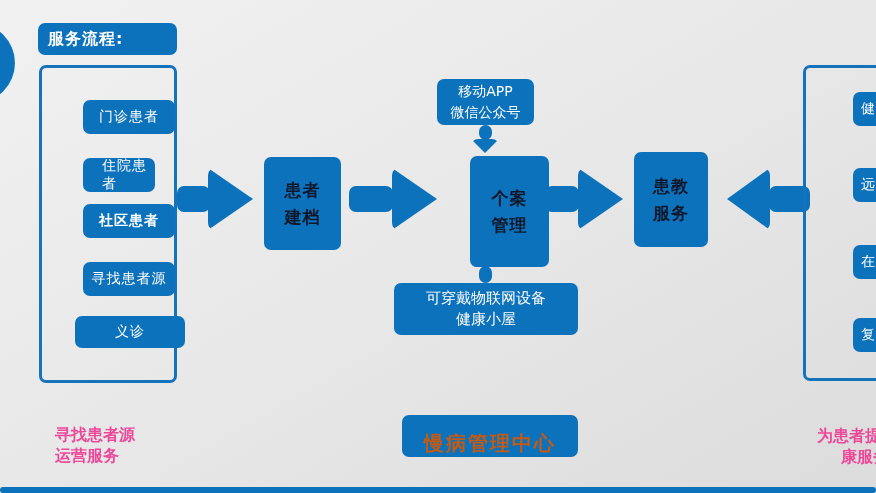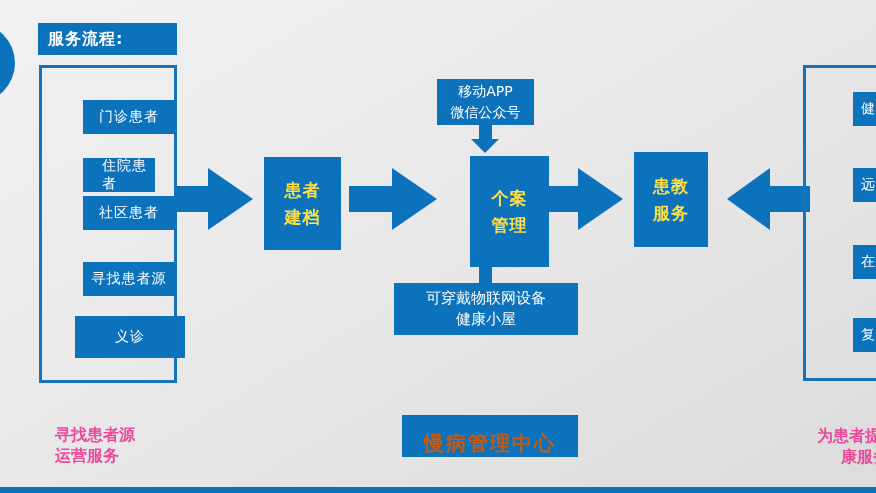--- a/index.html
+++ b/index.html
@@ -1,31 +1,31 @@
 <!DOCTYPE html>
 <html><head>
 <meta charset="utf-8">
 <style>
   html,body{margin:0;padding:0;}
   body{
     width:876px;height:493px;overflow:hidden;position:relative;
     font-family:"DejaVu Sans","Liberation Sans",sans-serif;
     background:linear-gradient(150deg,#f1f1f1 0%,#e9e9e9 45%,#dcdcdc 100%);
   }
-  .abs{position:absolute;box-sizing:border-box;}
+  .abs{position:absolute;box-sizing:border-box;border-radius:7px;}
   .blue-fill{background:#0d72bc;}
   .panel{border:3px solid #1473bb;background:transparent;}
   .btn{
     background:#0d72bc;color:#ffffff;font-size:14px;
     display:flex;align-items:center;justify-content:center;
     letter-spacing:1px;
     margin-left:28px;
   }
   .flow-box{
-    background:#0d72bc;color:#fde047;font-weight:bold;font-size:17px;
+    background:#0d72bc;color:#0f172a;font-weight:bold;font-size:17px;
     display:flex;flex-direction:column;align-items:center;justify-content:center;
     line-height:27px;letter-spacing:1px;text-align:center;
   }
   .note-box{
     background:#0d72bc;color:#ffffff;font-size:14px;
     display:flex;flex-direction:column;align-items:center;justify-content:center;
     line-height:21px;text-align:left;
   }
   
   .arr-tail{background:#0d72bc;}
@@ -50,23 +50,23 @@
 
 <div class="abs circle" style="left:-65px;top:23px;width:80px;height:80px;"></div>
 
 <div class="abs header-bar" style="left:38px;top:23px;width:139px;height:32px;">
   <span>服务流程:</span>
 </div>
 
 <div class="abs panel" style="left:39px;top:65px;width:138px;height:318px;"></div>
 <div class="abs btn" style="left:55px;top:100px;width:92px;height:34px;">门诊患者</div>
 <div class="abs btn" style="left:55px;top:158px;width:72px;height:34px;padding-left:19px;">住院患者</div>
-<div class="abs btn" style="left:55px;top:196px;width:92px;height:34px;">社区患者</div>
+<div class="abs btn" style="left:55px;top:204px;width:92px;height:34px;font-weight:bold;">社区患者</div>
 <div class="abs btn" style="left:55px;top:262px;width:92px;height:34px;">寻找患者源</div>
-<div class="abs btn" style="left:47px;top:316px;width:110px;height:42px;">义诊</div>
+<div class="abs btn" style="left:47px;top:316px;width:110px;height:32px;">义诊</div>
 
 <div class="abs arr-tail" style="left:177px;top:186px;width:33px;height:26px;"></div>
 <div class="abs tri tri-right" style="left:208px;top:168px;"></div>
 
 <div class="abs flow-box" style="left:264px;top:157px;width:77px;height:93px;">
   <span>患者</span>
   <span>建档</span>
 </div>
 
 <div class="abs arr-tail" style="left:349px;top:186px;width:44px;height:26px;"></div>

